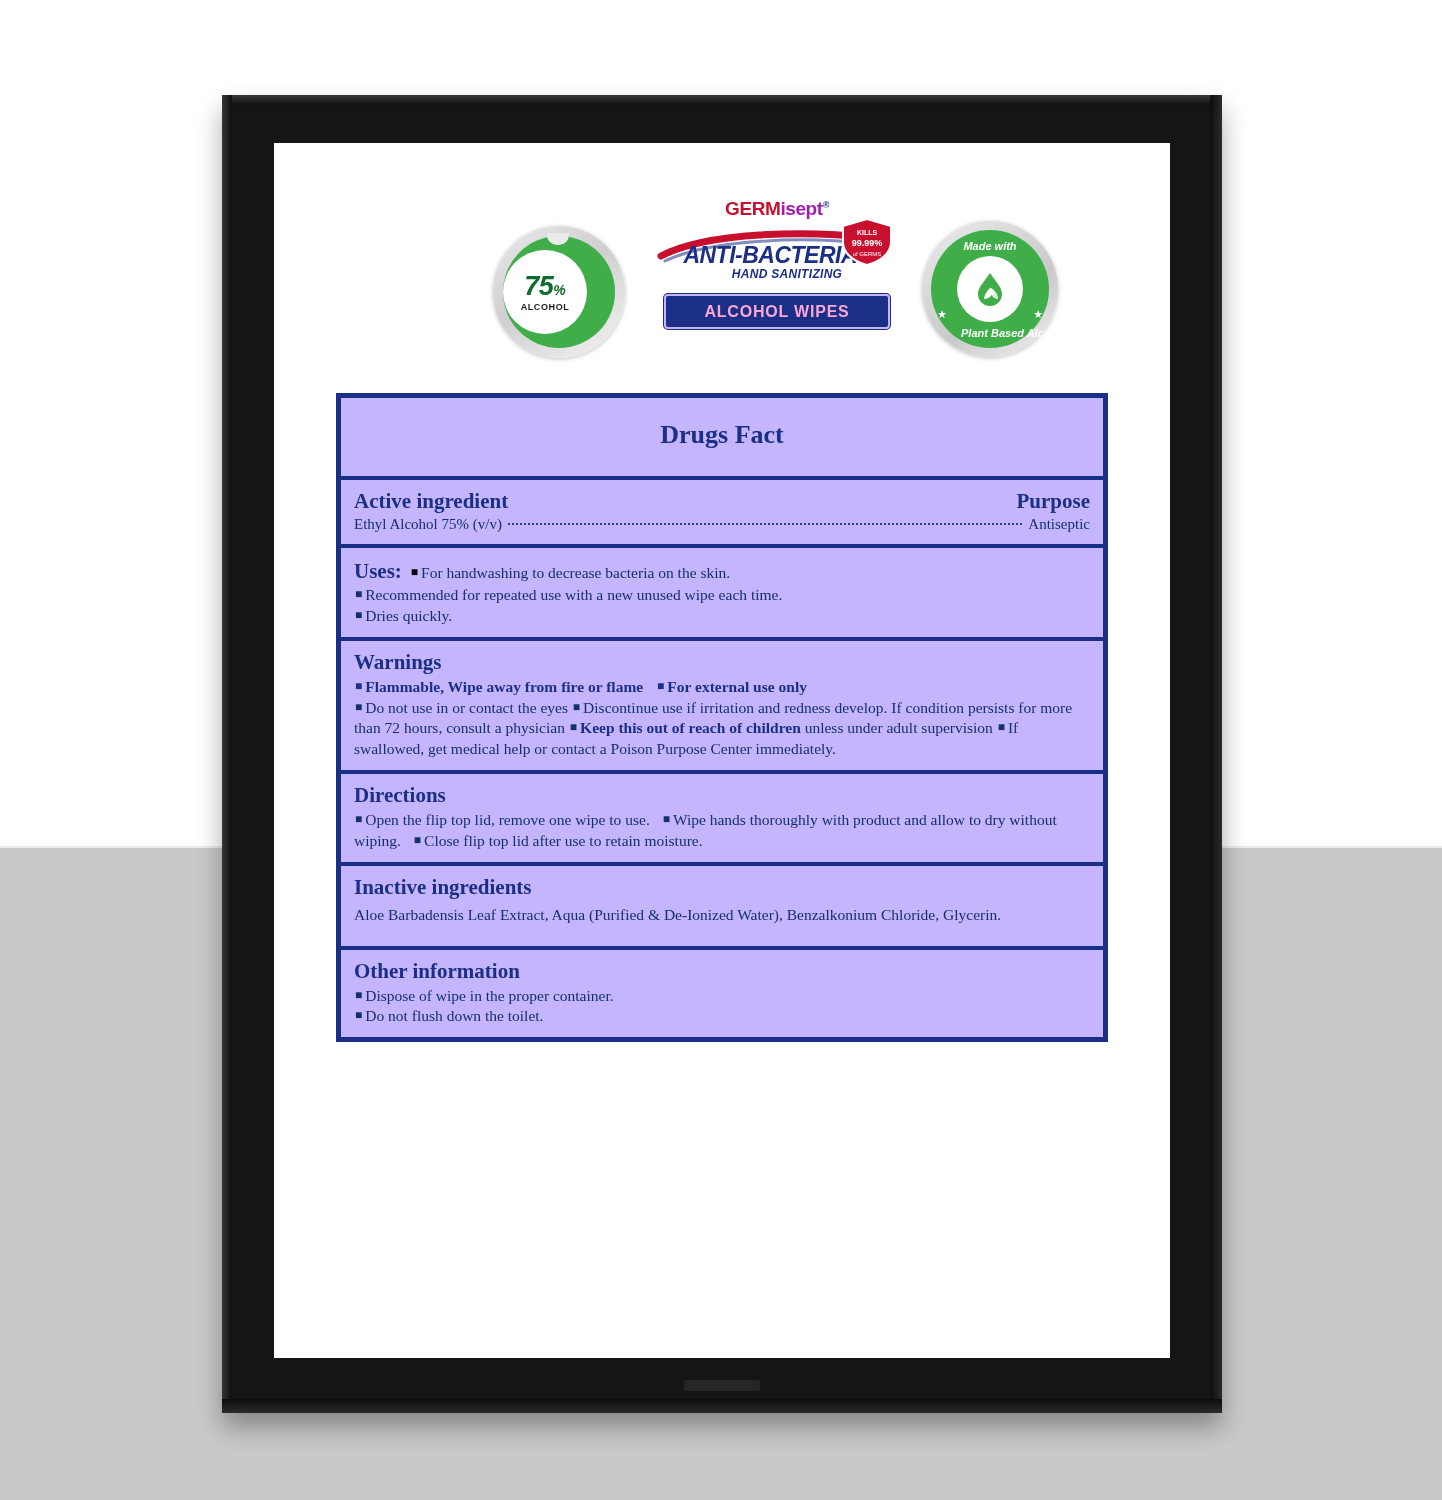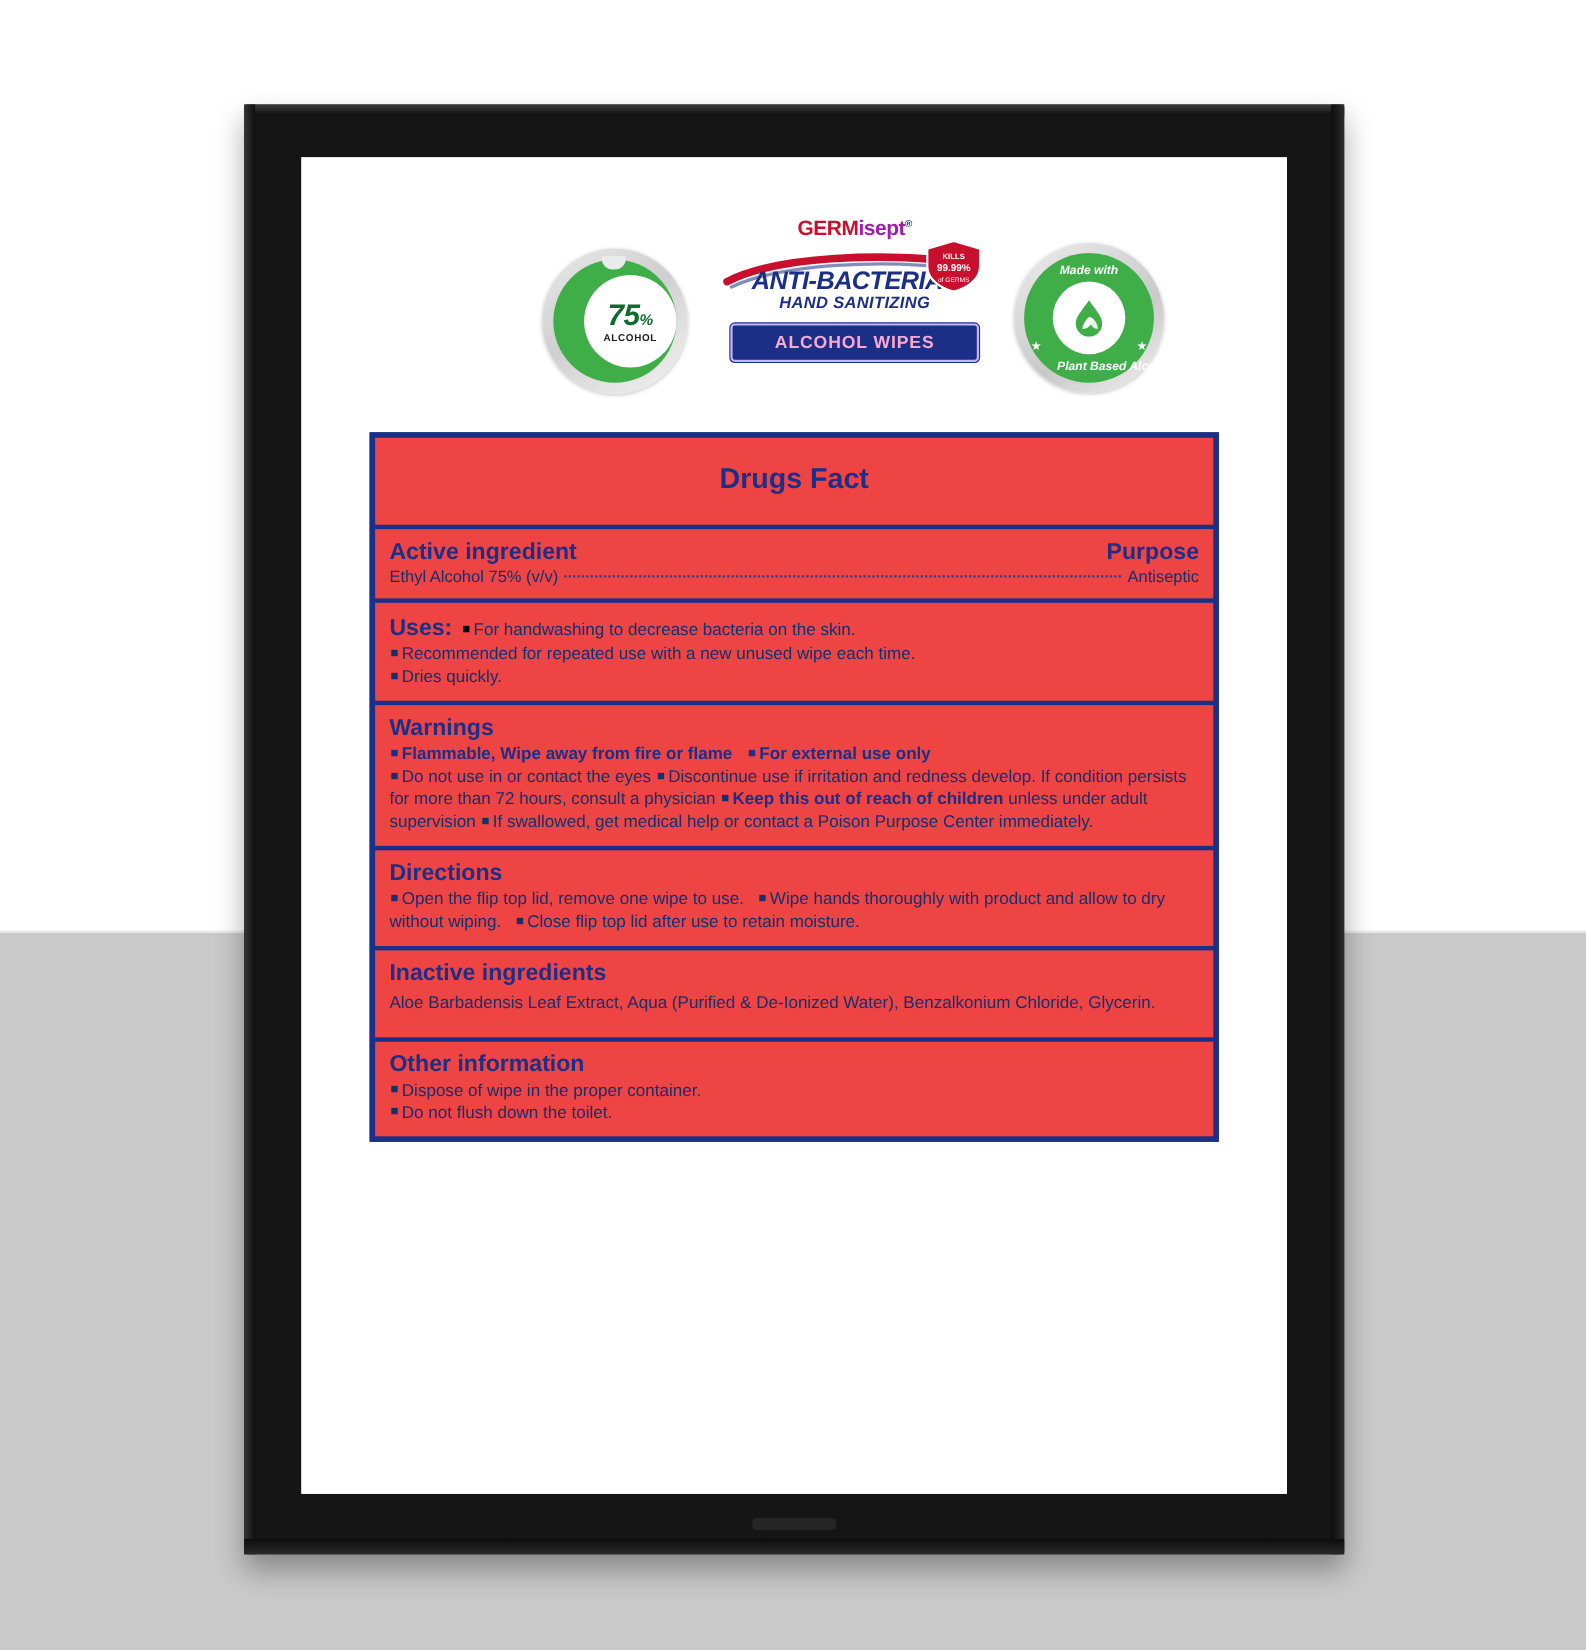--- a/index.html
+++ b/index.html
@@ -112,21 +112,21 @@
     align-items: center;
     justify-content: center;
   }
   #badge-alcohol-ring {
     width: 112px;
     height: 112px;
     border-radius: 50%;
     background: #3fae49;
     display: flex;
     align-items: center;
-    justify-content: flex-end;
+    justify-content: flex-start;
     position: relative;
   }
   #badge-alcohol-ring:after {
     content: "";
     position: absolute;
     left: 50%; top: -3px;
     margin-left: -12px;
     width: 22px; height: 12px;
     background: #e9ecea;
     border-radius: 0 0 10px 10px;
@@ -204,23 +204,23 @@
     left: 0; top: 12px;
     width: 268px;
     font-size: 23px;
     font-weight: bold;
     font-style: italic;
     color: #1b2f86;
     letter-spacing: -0.5px;
   }
   #anti-sub {
     position: absolute;
-    left: 0; top: 37px;
+    left: 10px; top: 37px;
     width: 268px;
-    font-size: 15px;
+    font-size: 12px;
     font-weight: bold;
     font-style: italic;
     color: #1b2f86;
     letter-spacing: 0.3px;
   }
   #kills-shield {
     position: absolute;
     right: 18px;
     top: -12px;
     width: 52px;
@@ -306,24 +306,25 @@
     position: absolute;
     left: 62px;
     top: 250px;
     width: 772px;
     background: #1b2f86;
     padding: 4px;
     box-sizing: border-box;
     border: 1px solid #1b2f86;
   }
   .fact-box {
-    background: #ef4444;
+    background: #c4b5fd;
     margin-bottom: 4px;
     padding: 9px 13px 11px 13px;
     box-sizing: border-box;
+    font-family: Liberation Serif, serif;
   }
   .fact-box:last-child { margin-bottom: 0; }
 
   #facts-title {
     text-align: center;
     color: #1b2f86;
     font-size: 26px;
     font-weight: bold;
     padding: 13px 0 15px 0;
   }

